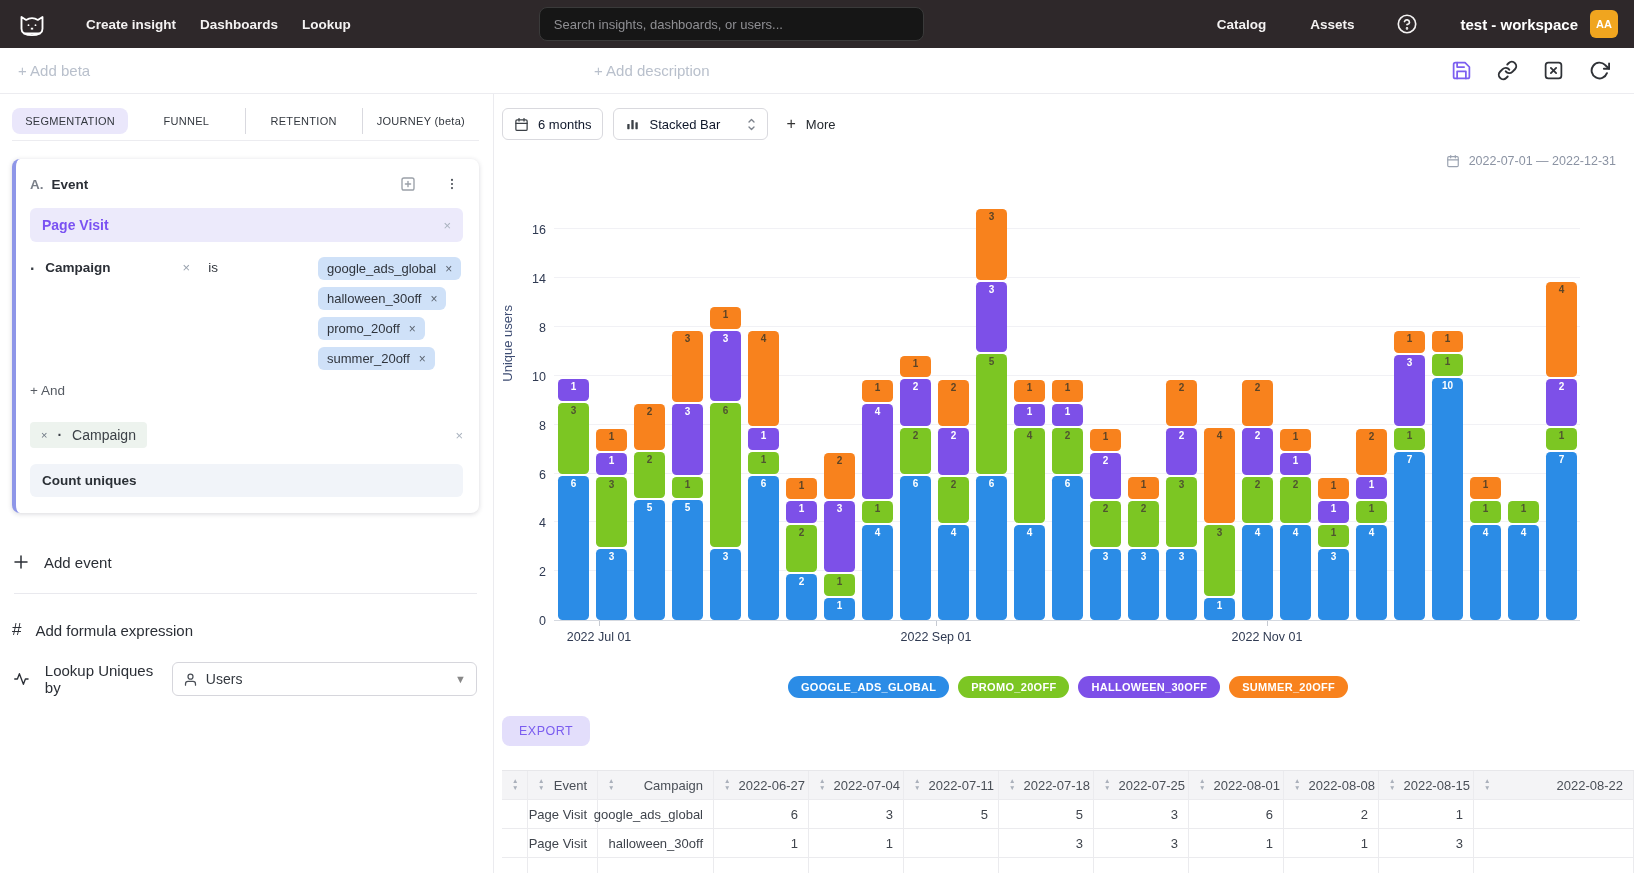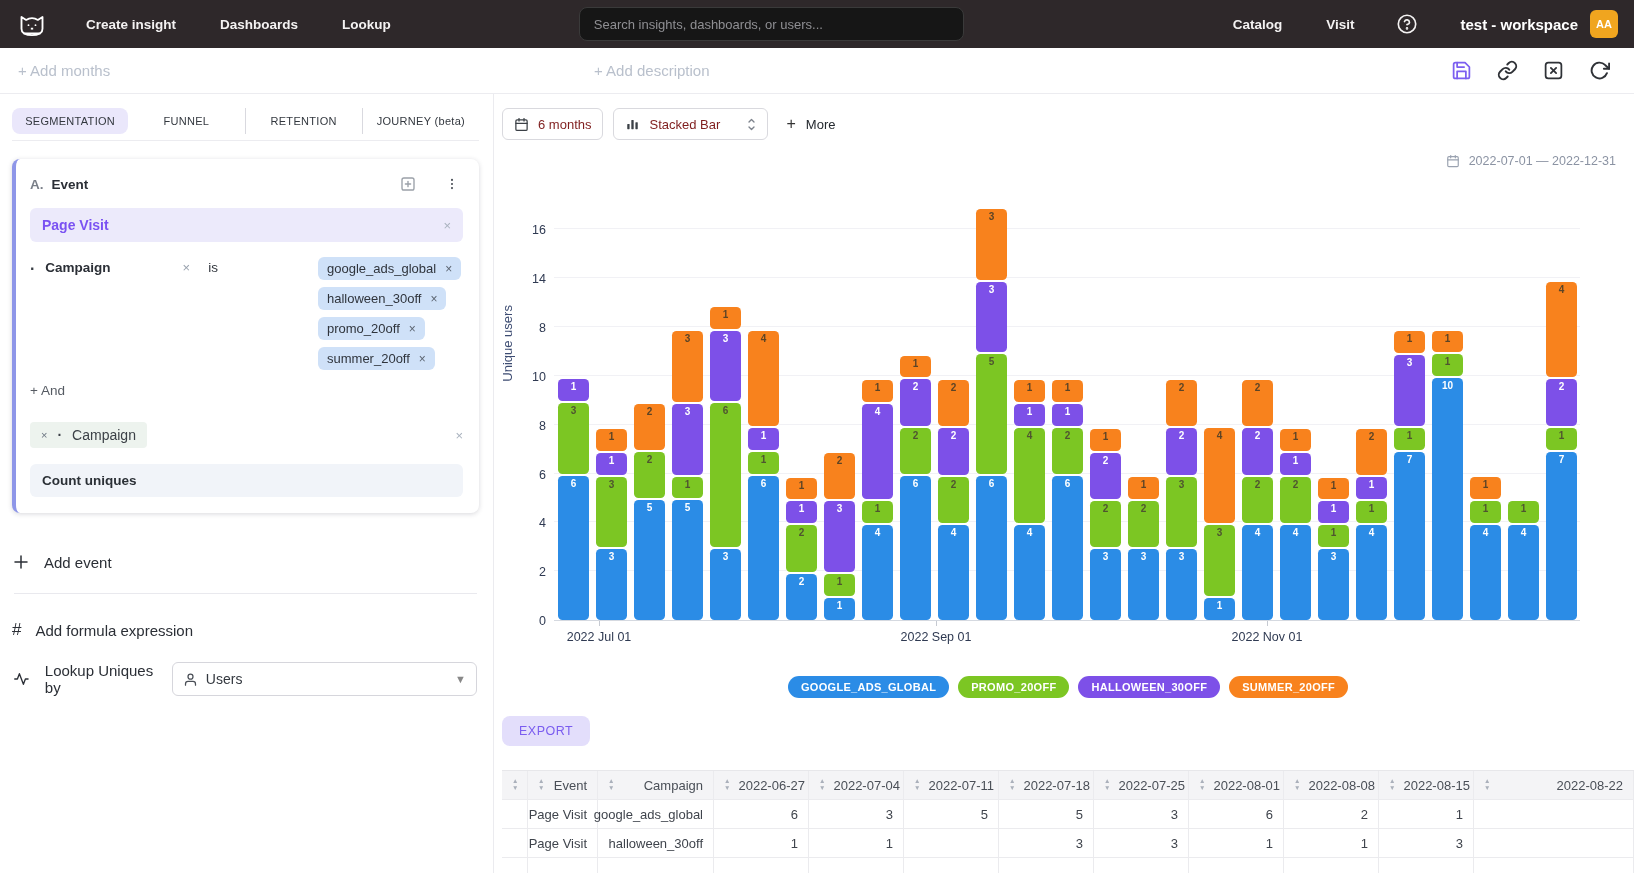--- a/index.html
+++ b/index.html
@@ -2,21 +2,21 @@
 <html><head>
 <meta charset="utf-8">
 <style>
   * { margin:0; padding:0; box-sizing:border-box; }
   html,body { width:1634px; height:873px; overflow:hidden; background:#fff;
     font-family:"Liberation Sans", sans-serif; }
 
   
   .topnav { height:48px; background:#2e282a; display:flex; align-items:center; padding:0 16px; }
   .brand { width:28px; height:28px; margin:0 40px 0 2px; display:flex; align-items:center; }
-  .nav-left { display:flex; gap:44px; }
+  .nav-left { display:flex; gap:24px; }
   .nav-item { color:#f4f2f2; font-size:13.5px; font-weight:700; cursor:pointer; white-space:nowrap; }
   .search { margin-left:188px; width:385px; height:34px; background:#161616; border:1px solid #3a3a3a;
     border-radius:8px; color:#8f8f93; font-size:13px; padding:0 14px; display:flex; align-items:center; }
   .nav-right { margin-left:auto; display:flex; gap:42px; align-items:center; }
   .help-icon { width:22px; height:22px; }
   .ws-group { display:flex; align-items:center; gap:12px; }
   .ws-name { color:#fff; font-size:15px; font-weight:700; }
   .avatar { width:28px; height:28px; background:#f0a51f; border-radius:6px; color:#fff; font-size:11px;
     font-weight:700; display:flex; align-items:center; justify-content:center; }
 
@@ -75,21 +75,21 @@
   .formula { margin-top:26px; }
   .hash { font-size:17px; }
   .analyze-row { margin-top:22px; display:flex; align-items:center; justify-content:space-between; padding-right:2px; }
   .select-box { width:308px; height:34px; border:1px solid #d6d6dc; border-radius:6px; display:flex;
     align-items:center; gap:8px; padding:0 10px; font-size:14px; color:#33383f; cursor:pointer; background:#fff; }
   .select-box .chev { margin-left:auto; color:#888; font-size:11px; }
 
   
   .chart-toolbar { display:flex; gap:10px; align-items:center; }
   .tb-btn { height:32px; border:1px solid #d9d9de; border-radius:6px; background:#fff; display:flex;
-    align-items:center; gap:9px; padding:0 11px; font-size:13px; color:#7f1d1d; cursor:pointer; }
+    align-items:center; gap:9px; padding:0 11px; font-size:13px; color:#0f172a; cursor:pointer; }
   .tb-select { justify-content:flex-start; }
   .tb-select .spin { margin-left:auto; }
   .w190 { width:190px; } .w155 { width:155px; } .w200 { width:200px; }
   .more-btn { display:flex; align-items:center; gap:10px; margin-left:8px; font-size:13px; color:#24292f; cursor:pointer; }
   .more-plus { font-size:16px; color:#333; }
 
   .date-range { display:flex; justify-content:flex-end; align-items:center; gap:9px; margin:14px 18px 0 0;
     color:#8b93a3; font-size:12.5px; }
 
   
@@ -140,38 +140,38 @@
   </div>
   <div class="nav-left">
       <span class="nav-item">Create insight</span>
       <span class="nav-item">Dashboards</span>
       <span class="nav-item">Lookup</span>
     </div>
   <div class="search">Search insights, dashboards, or users...</div>
   <div class="nav-right">
     <div class="nav-right-links" style="display:flex; gap:44px;">
         <span class="nav-item">Catalog</span>
-        <span class="nav-item">Visit</span>
+        <span class="nav-item">Assets</span>
       </div>
     <div class="help-icon">
       <svg width="22" height="22" viewBox="0 0 24 24" fill="none" stroke="#f4f2f2" stroke-width="1.8" stroke-linecap="round">
         <circle cx="12" cy="12" r="9.5"></circle>
         <path d="M9.3 9.3a2.8 2.8 0 0 1 5.4.9c0 1.8-2.7 2.5-2.7 2.5"></path>
         <circle cx="12" cy="16.8" r="0.5" fill="#f4f2f2"></circle>
       </svg>
     </div>
     <div class="ws-group">
       <span class="ws-name">test - workspace</span>
       <span class="avatar" style="background: rgb(240, 165, 31);">AA</span>
     </div>
   </div>
 </div>
 
 <div class="subheader">
-  <span class="ghost-text">+ Add months</span>
+  <span class="ghost-text">+ Add beta</span>
   <span class="ghost-text add-desc">+ Add description</span>
   <div class="subheader-icons">
     <span class="icon-btn">
       <svg width="21" height="21" viewBox="0 0 24 24" fill="none" stroke="#7c5ff0" stroke-width="2" stroke-linejoin="round" stroke-linecap="round">
         <path d="M19 21H5a2 2 0 0 1-2-2V5a2 2 0 0 1 2-2h11l5 5v11a2 2 0 0 1-2 2z"></path>
         <polyline points="17 21 17 13 7 13 7 21"></polyline>
           <polyline points="7 3 7 8 15 8"></polyline>
       </svg>
     </span>
     <span class="icon-btn">

